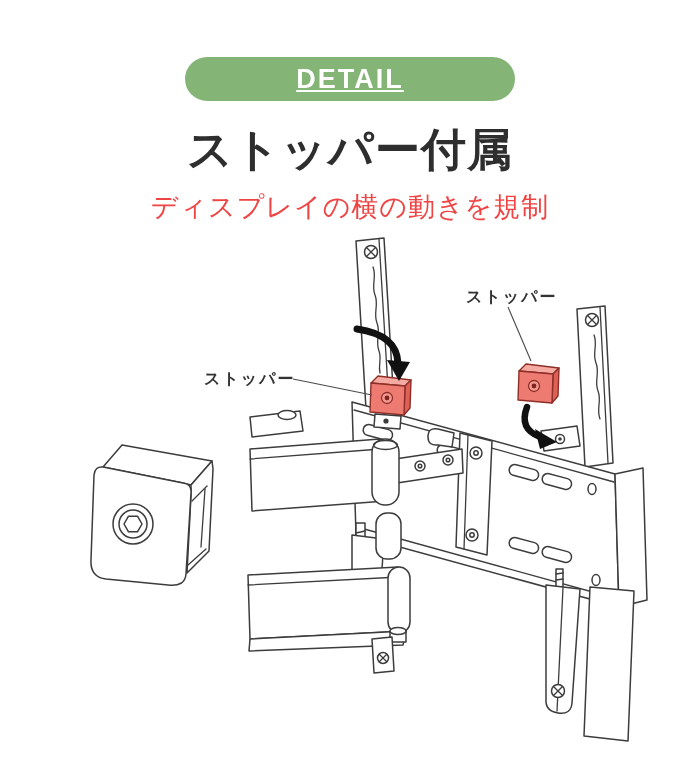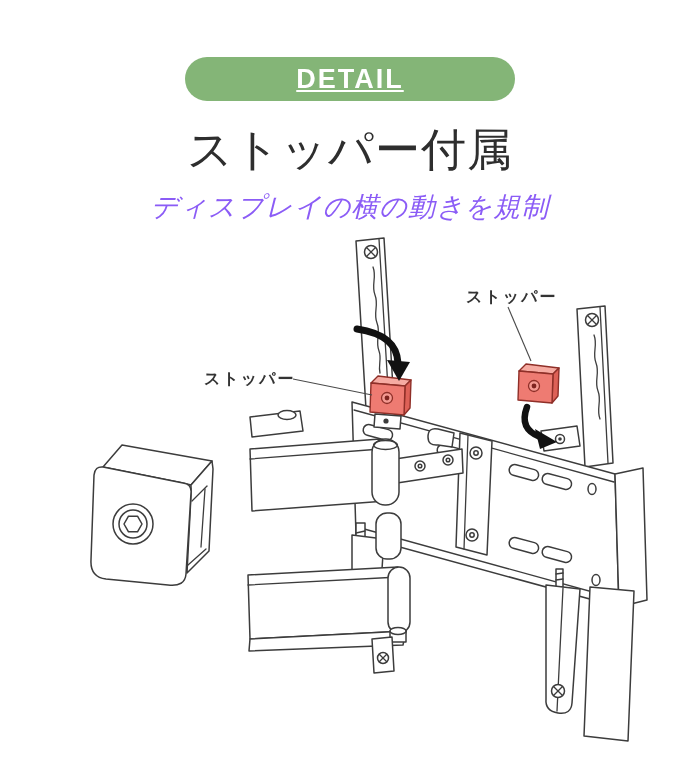--- a/index.html
+++ b/index.html
@@ -14,27 +14,27 @@
     background: #84b577;
     border-radius: 22px;
     display: flex; align-items: center; justify-content: center;
   }
   .badge span {
     color: #ffffff; font-size: 27px; font-weight: bold; letter-spacing: 2px; text-decoration: underline;
   }
 
   .title {
     margin-top: 24px;
-    font-size: 45px; font-weight: normal; color: #2e2e2e;
+    font-size: 45px; font-weight: bold; color: #2e2e2e;
     letter-spacing: 1px; line-height: 1.1; text-align: center;
   }
   .subtitle {
     margin-top: 14px;
-    font-size: 27px; font-weight: 500; color: #8b5cf6;
-    letter-spacing: 1px; text-align: center; font-style: italic;
+    font-size: 27px; font-weight: 500; color: #ef4444;
+    letter-spacing: 1px; text-align: center;
   }
 
   .diagram-wrap { margin-top: 8px; width: 700px; height: 520px; position: relative; }
   svg { display: block; }
 
   .ln { fill: #ffffff; stroke: #3c3c3c; stroke-width: 1.5; stroke-linejoin: round; }
   .ln-n { fill: none; stroke: #3c3c3c; stroke-width: 1.3; stroke-linejoin: round; stroke-linecap: round; }
   .thin { fill: none; stroke: #4a4a4a; stroke-width: 1.1; }
   .lbl { font-family: "Liberation Sans", "DejaVu Sans", sans-serif; font-size: 16px; font-weight: bold; fill: #333333; letter-spacing: 2px; }
 </style>

